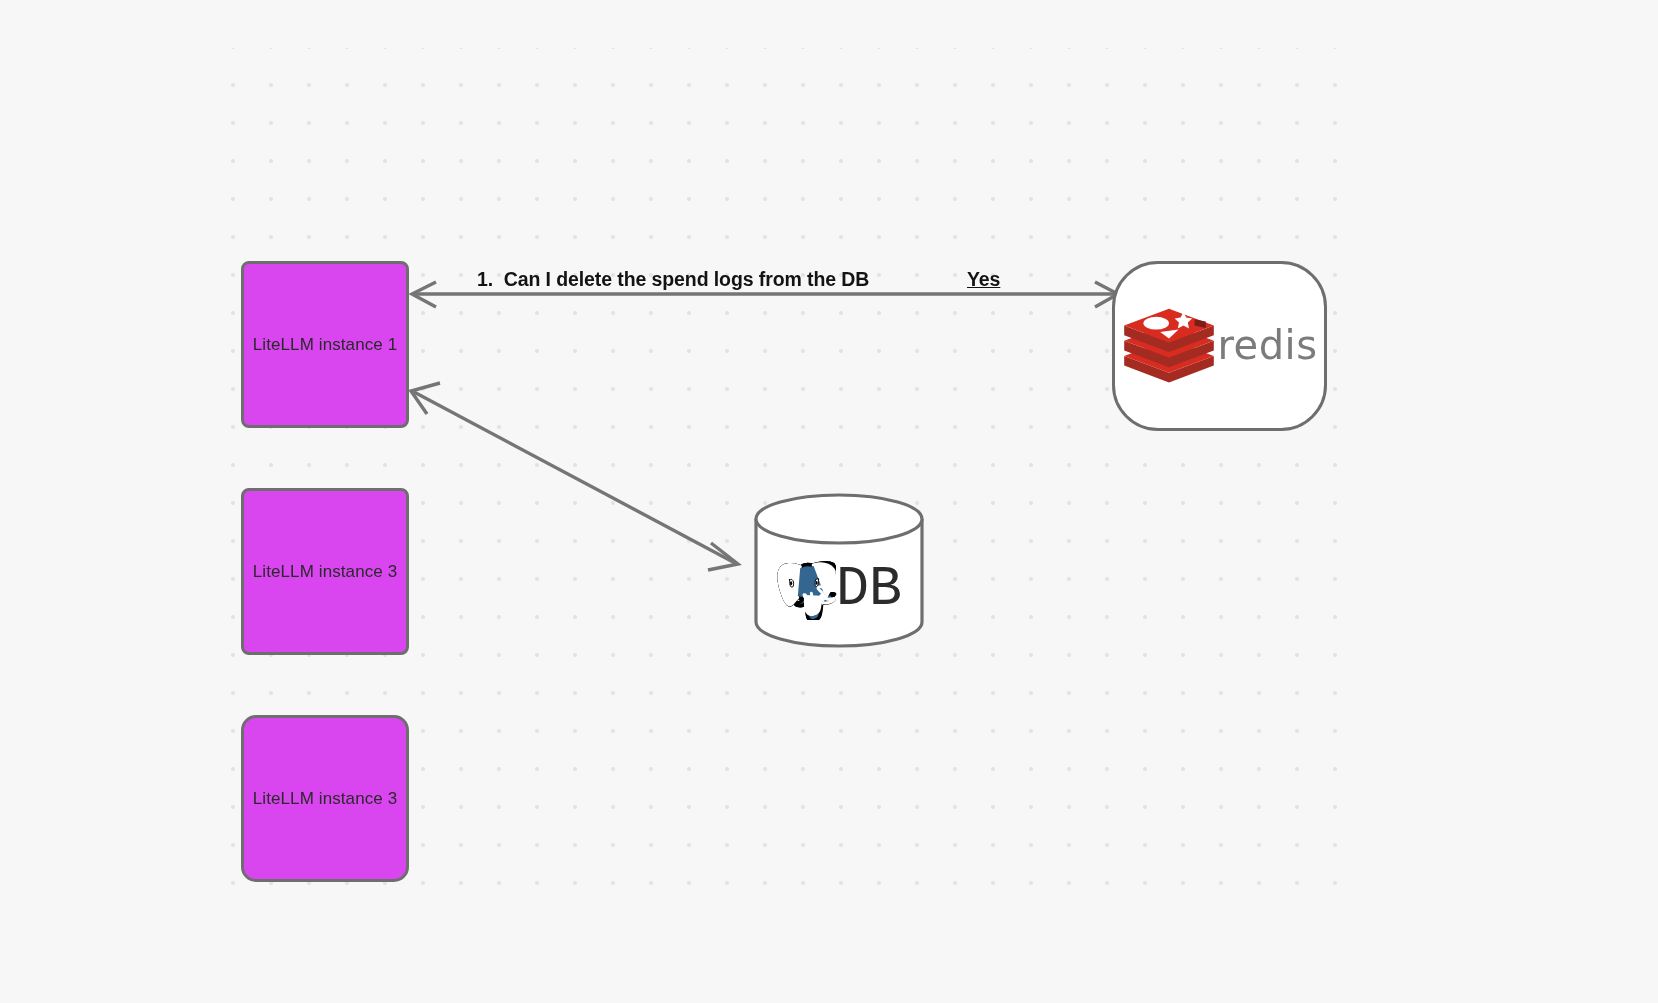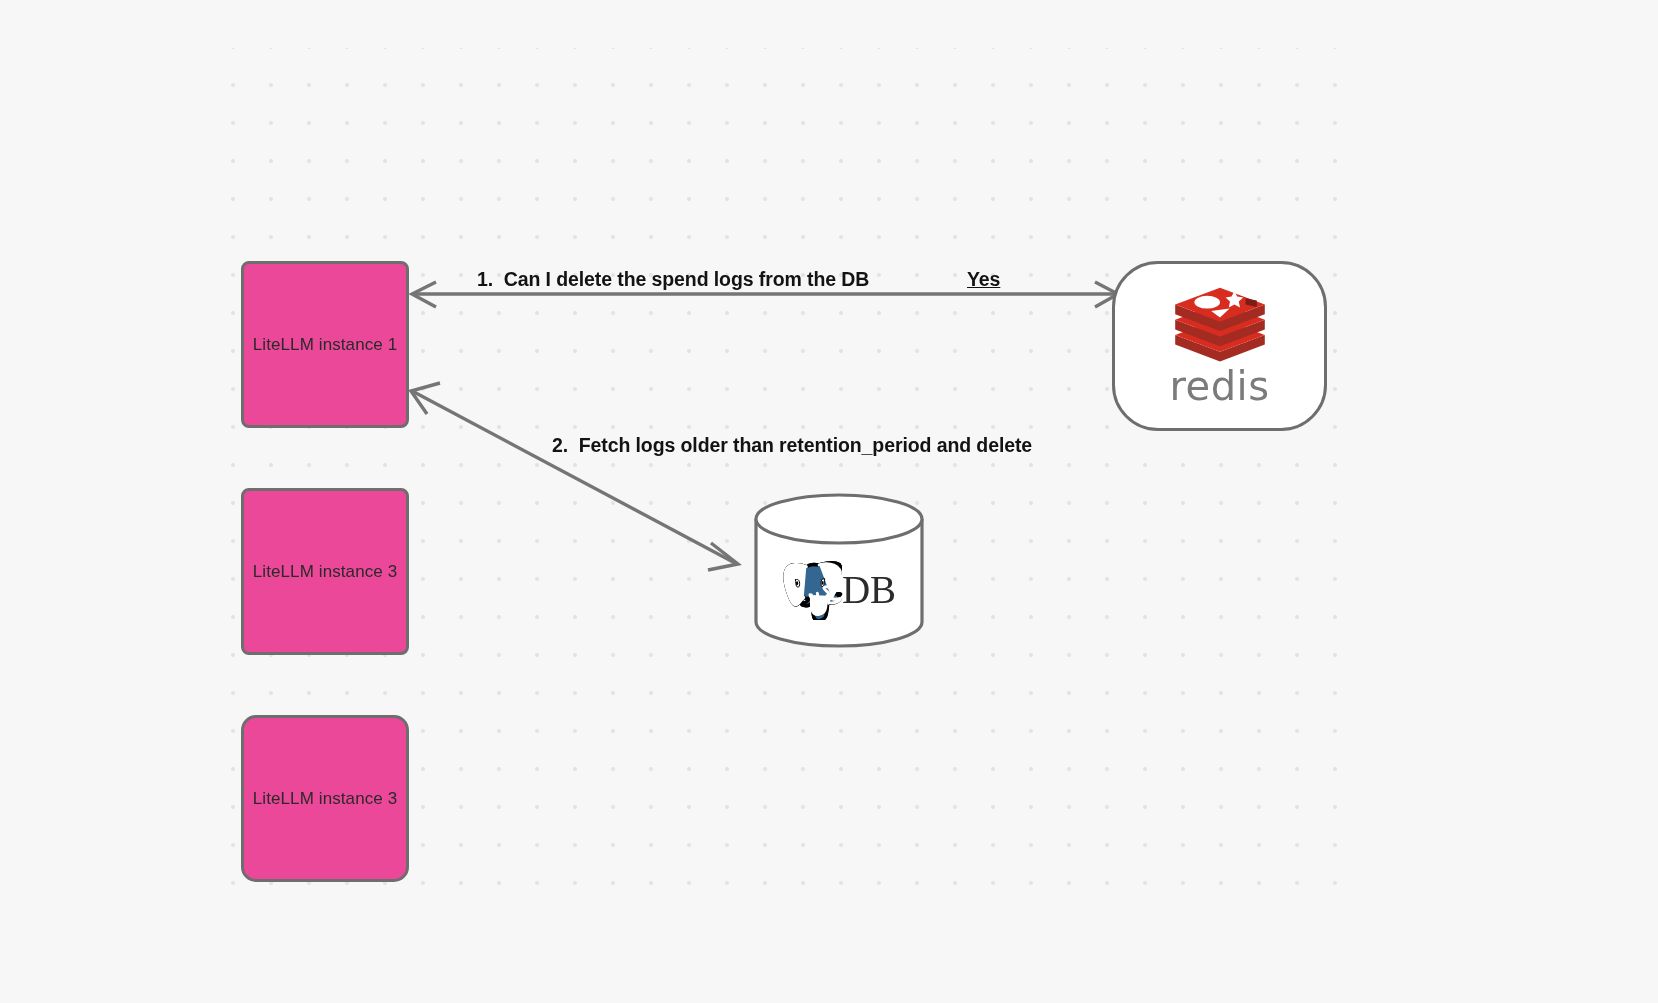--- a/index.html
+++ b/index.html
@@ -31,21 +31,21 @@
     height: 845px;
     background-image: radial-gradient(circle, #e4e4e6 2px, rgba(0,0,0,0) 2.2px);
     background-size: 38px 38px;
     background-position: 10px 18px;
     pointer-events: none;
   }
 
   
   .node-box {
     position: absolute;
-    background: #ec4899;
+    background: #d946ef;
     border: 3px solid #6e6e6e;
     border-radius: 8px;
     box-sizing: border-box;
     display: flex;
     align-items: center;
     justify-content: center;
   }
   .node-label {
     font-size: 17px;
     color: #2a2a2a;
@@ -69,21 +69,21 @@
     border: 3px solid #6e6e6e;
     border-radius: 46px;
     box-sizing: border-box;
     display: flex;
     flex-direction: column;
     align-items: center;
     justify-content: center;
   }
   .redis-logo-wrap {
     display: flex;
-    flex-direction: column;
+    flex-direction: row;
     align-items: center;
     justify-content: center;
     margin-top: -4px;
   }
   .redis-mark { width: 96px; height: 82px; display: block; }
   .redis-wordmark {
     font-size: 40px;
     font-weight: 400;
     color: #7b7b7b;
     letter-spacing: 0.5px;
@@ -106,26 +106,26 @@
     left: 0;
     top: 56px;
     width: 172px;
     height: 80px;
     display: flex;
     align-items: center;
     justify-content: center;
   }
   .pg-mark { width: 62px; height: 62px; display: block; }
   .db-text {
-    font-size: 39px;
+    font-size: 55px;
     font-weight: 400;
     color: #2b2b2b;
     line-height: 1;
     margin-left: -2px;
-    font-family: Liberation Serif, serif;
+    font-family: Liberation Mono, monospace;
   }
 
   
   #edges {
     position: absolute;
     left: 0; top: 0;
     width: 1658px;
     height: 1003px;
     pointer-events: none;
   }
@@ -167,21 +167,20 @@
       <path d="M 440 383 L 411 391 L 427 414" stroke="#757575" stroke-width="3.4" fill="none" stroke-linecap="butt" stroke-linejoin="miter"></path>
 
       <path d="M 711 543 L 738 564 L 708 570" stroke="#757575" stroke-width="3.4" fill="none" stroke-linecap="butt" stroke-linejoin="miter"></path>
     </g>
   </svg>
 
   <div class="edge-label" id="edge-label-1">1.  Can I delete the spend logs from the DB</div>
 
   <div class="edge-label" id="edge-label-1-yes">Yes</div>
 
-  <div class="edge-label" id="edge-label-2">2.  Fetch logs older than retention_period and delete</div>
 
   <div class="node-box" id="node-litellm-1">
     <span class="node-label">LiteLLM instance 1</span>
   </div>
 
   <div class="node-box" id="node-litellm-2">
     <span class="node-label">LiteLLM instance 3</span>
   </div>
 
   <div class="node-box" id="node-litellm-3">

